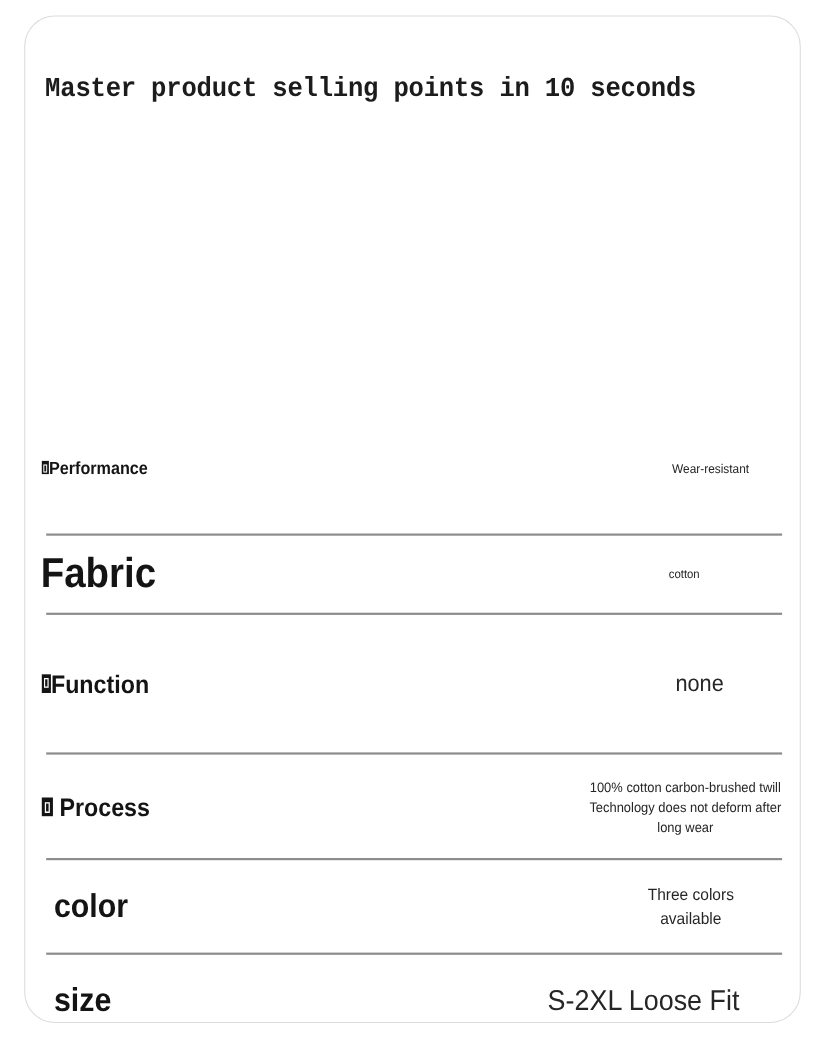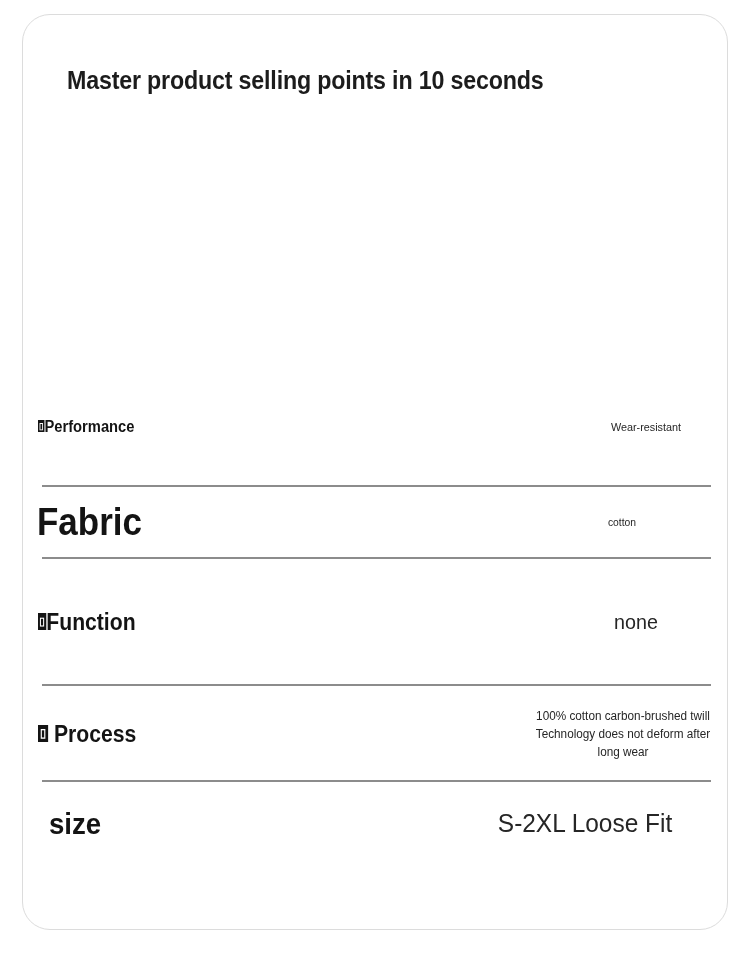--- a/index.html
+++ b/index.html
@@ -25,23 +25,24 @@
     box-sizing: border-box;
     background: #ffffff;
     border: 1px solid #dcdcdc;
     border-radius: 28px;
     overflow: hidden;
   }
 
   
   .intro {
     position: absolute;
-    left: 44px;
+    left: 18px;
     top: 52px;
     right: 16px;
+    font-family: Liberation Mono, monospace;
   }
   .page-title {
     font-size: 25px;
     font-weight: 700;
     letter-spacing: -0.2px;
     color: #1c1c1c;
     margin: 0 0 30px 0;
     line-height: 1.1;
     transform: scaleX(0.93);
     transform-origin: left center;
@@ -168,20 +169,25 @@
       <div class="spec-value">none</div>
       <div class="divider"></div>
     </div>
 
     <div class="spec-row row-process">
       <div class="spec-label"><span class="tofu">▯</span><span> Process</span></div>
       <div class="spec-value">100% cotton carbon-brushed twill Technology does not deform after long wear</div>
       <div class="divider"></div>
     </div>
 
+    <div class="spec-row row-color">
+      <div class="spec-label"><span>color</span></div>
+      <div class="spec-value">Three colors available</div>
+      <div class="divider"></div>
+    </div>
 
     <div class="spec-row row-size no-divider">
       <div class="spec-label"><span>size</span></div>
       <div class="spec-value">S-2XL Loose Fit</div>
 
     </div>
 
   </div>
 </div>
 

